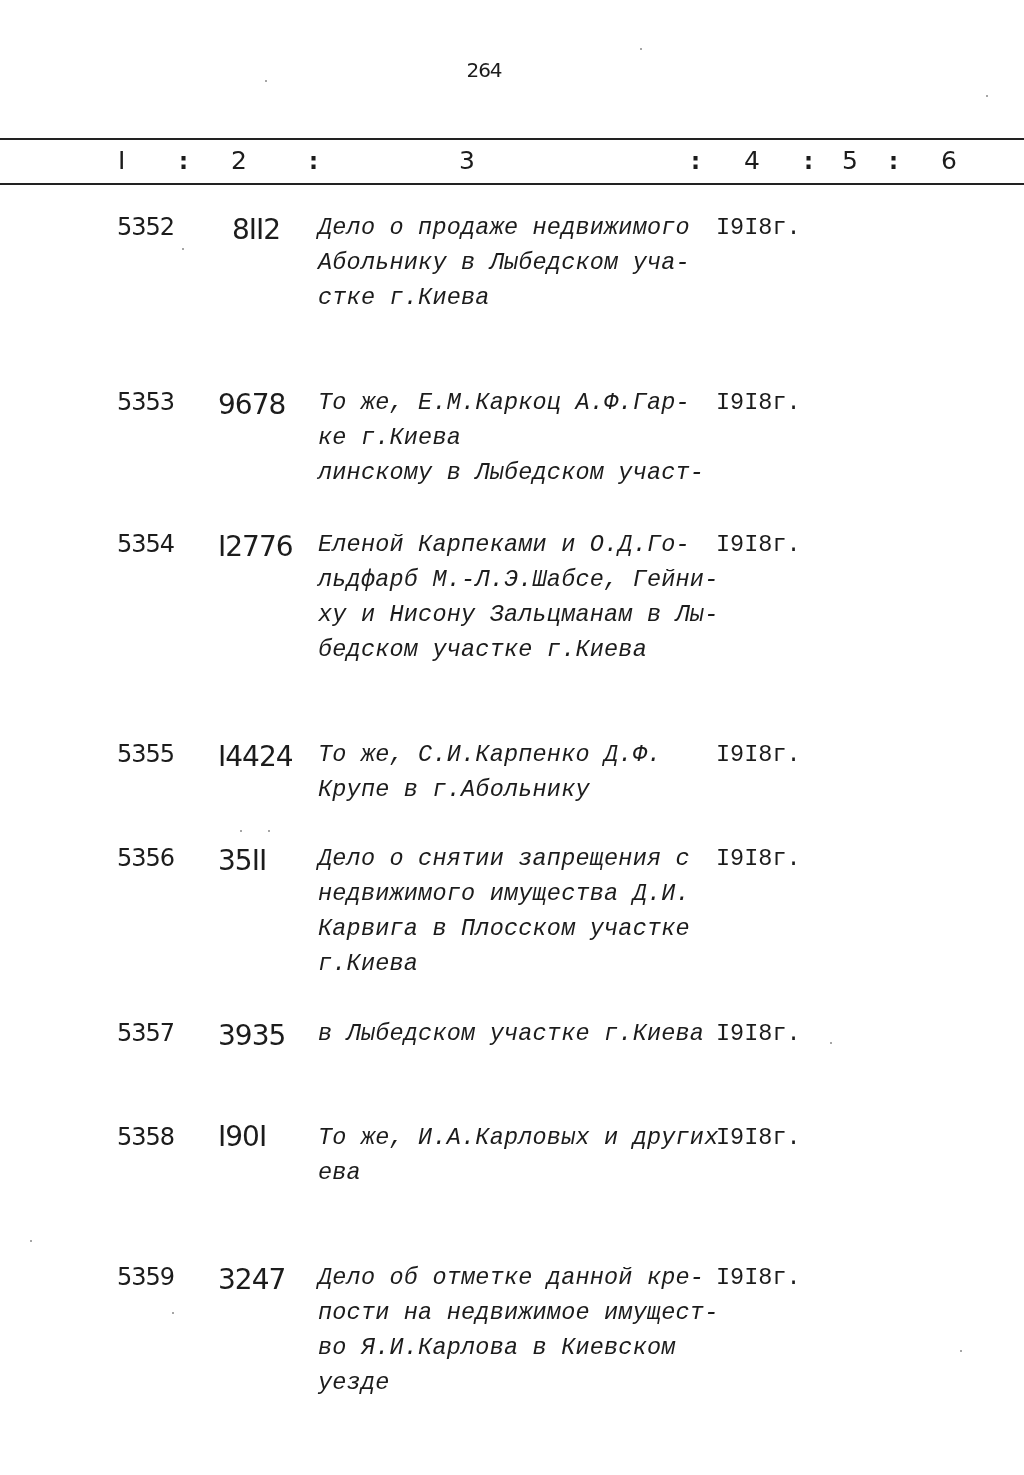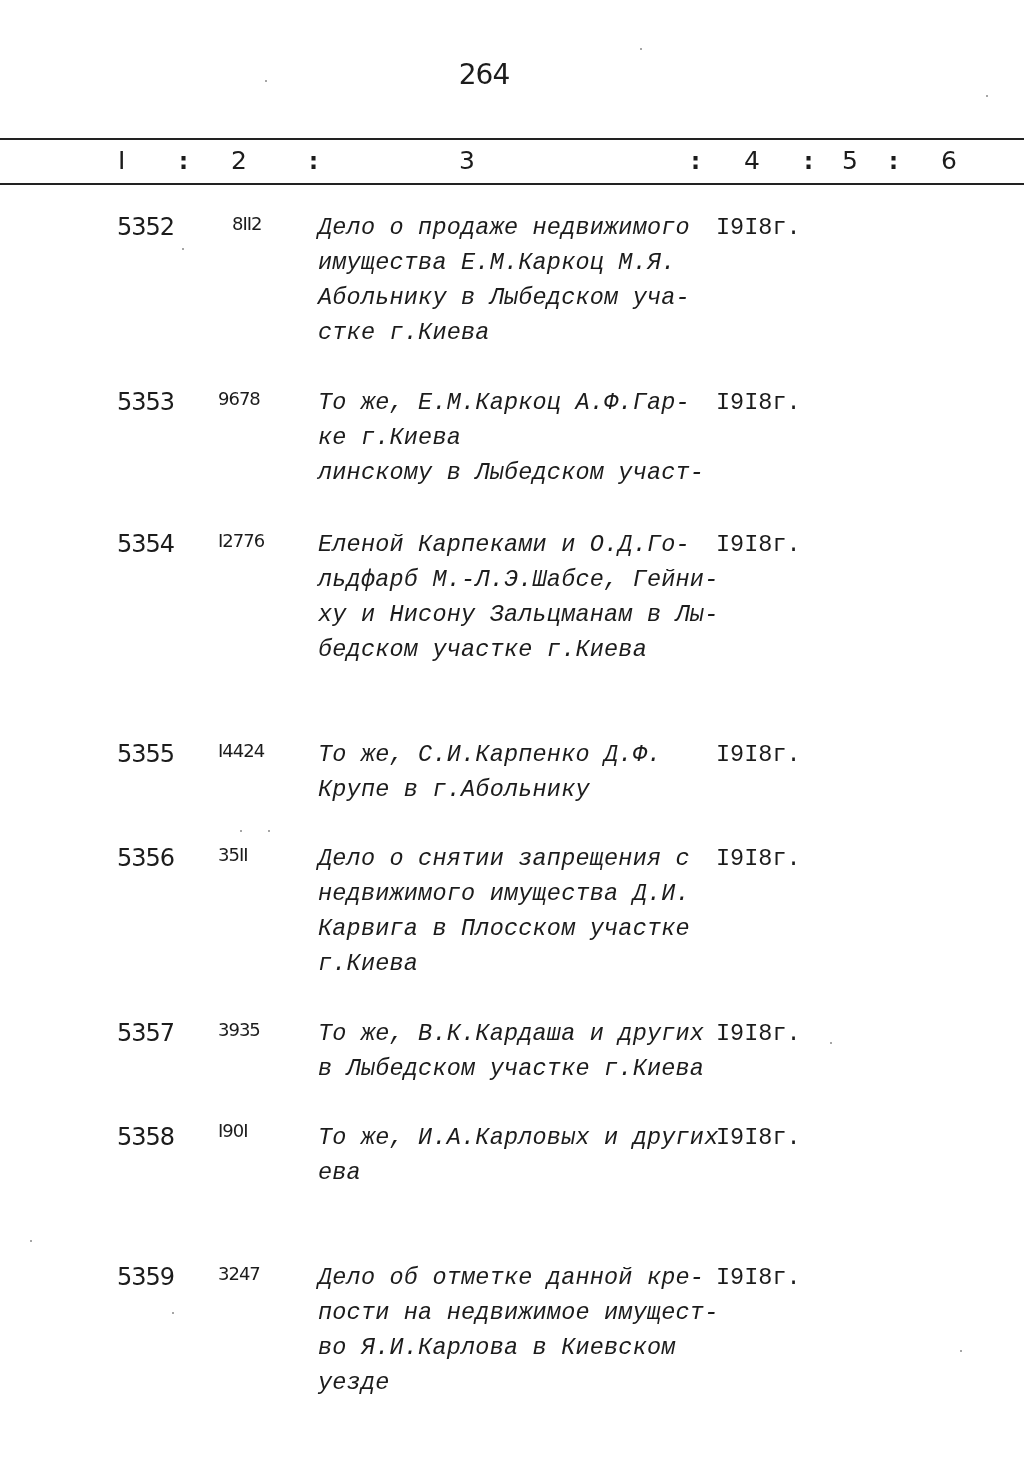--- a/index.html
+++ b/index.html
@@ -15,21 +15,21 @@
       font-family: "Liberation Mono", "DejaVu Sans Mono", monospace;
       color: #1c1c1c;
     }
     .page-number {
       position: absolute;
       top: 58px;
       left: 0;
       width: 968px;
       text-align: center;
       font-family: "DejaVu Sans", sans-serif;
-      font-size: 28px;
+      font-size: 20px;
       letter-spacing: -1px;
     }
     .header-rule {
       position: absolute;
       left: 0;
       width: 1024px;
       height: 2px;
       background: #222;
     }
     .rule-top { top: 138px; }
@@ -63,21 +63,21 @@
       position: absolute;
       left: 117px;
       font-family: "DejaVu Sans", sans-serif;
       font-size: 24px;
       letter-spacing: -1px;
     }
     .col-old {
       position: absolute;
       left: 218px;
       font-family: "DejaVu Sans", sans-serif;
-      font-size: 18px;
+      font-size: 28px;
       letter-spacing: -1px;
     }
     .col-desc {
       position: absolute;
       left: 318px;
       width: 410px;
       font-size: 23.5px;
       line-height: 35px;
       letter-spacing: 0.2px;
     }
@@ -119,21 +119,20 @@
   <span class="sep" style="left:886px">:</span>
   <span class="hcell" style="left:941px">6</span>
 </div>
 <div class="header-rule rule-bottom"></div>
 
 <div class="entry" style="top:210px">
   <span class="col-num" style="top:3px">5352</span>
   <span class="col-old" style="top:3px;left:232px">8II2</span>
   <div class="col-desc">
     <span class="line">Дело о продаже недвижимого</span>
-    <span class="line">имущества Е.М.Каркоц М.Я.</span>
     <span class="line">Абольнику в Лыбедском уча-</span>
     <span class="line">стке г.Киева</span>
   </div>
   <span class="col-year" style="top:4px">I9I8г.</span>
 </div>
 
 <div class="entry" style="top:385px">
   <span class="col-num" style="top:3px">5353</span>
   <span class="col-old" style="top:3px">9678</span>
   <div class="col-desc">
@@ -175,21 +174,20 @@
     <span class="line">Карвига в Плосском участке</span>
     <span class="line">г.Киева</span>
   </div>
   <span class="col-year" style="top:4px">I9I8г.</span>
 </div>
 
 <div class="entry" style="top:1016px">
   <span class="col-num" style="top:3px">5357</span>
   <span class="col-old" style="top:3px">3935</span>
   <div class="col-desc">
-    <span class="line">То же, В.К.Кардаша и других</span>
     <span class="line">в Лыбедском участке г.Киева</span>
   </div>
   <span class="col-year" style="top:4px">I9I8г.</span>
 </div>
 
 <div class="entry" style="top:1120px">
   <span class="col-num" style="top:3px">5358</span>
   <span class="col-old" style="top:0">I90I</span>
   <div class="col-desc">
     <span class="line">То же, И.А.Карловых и других</span>

